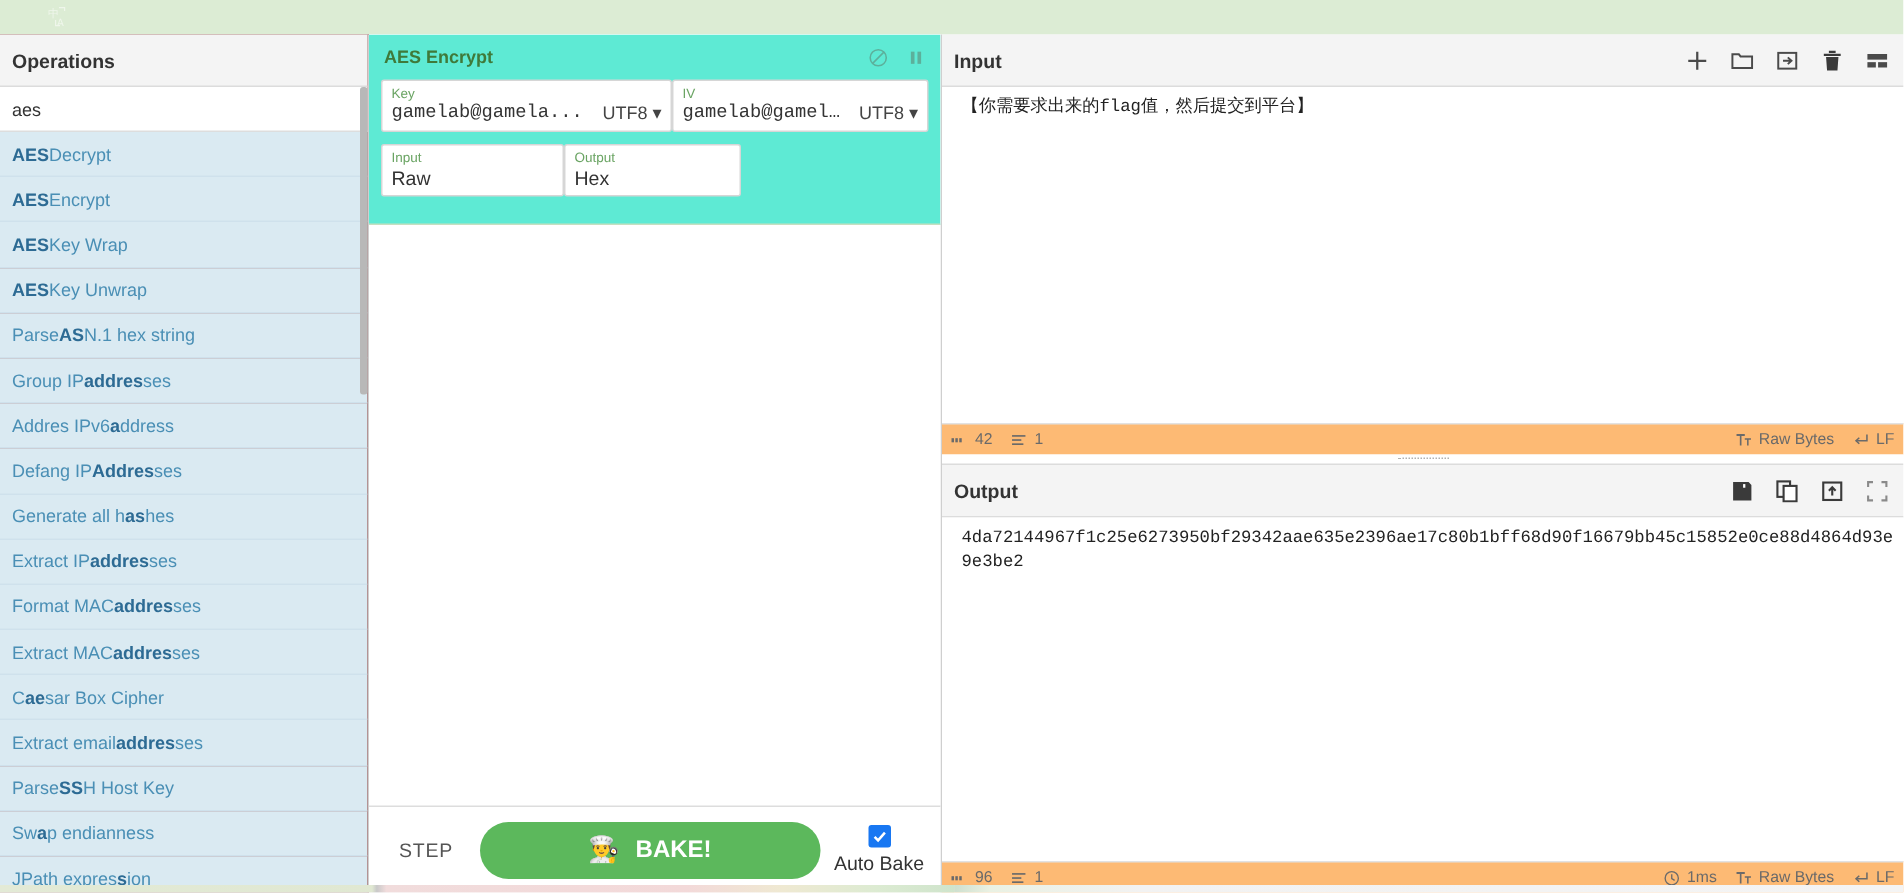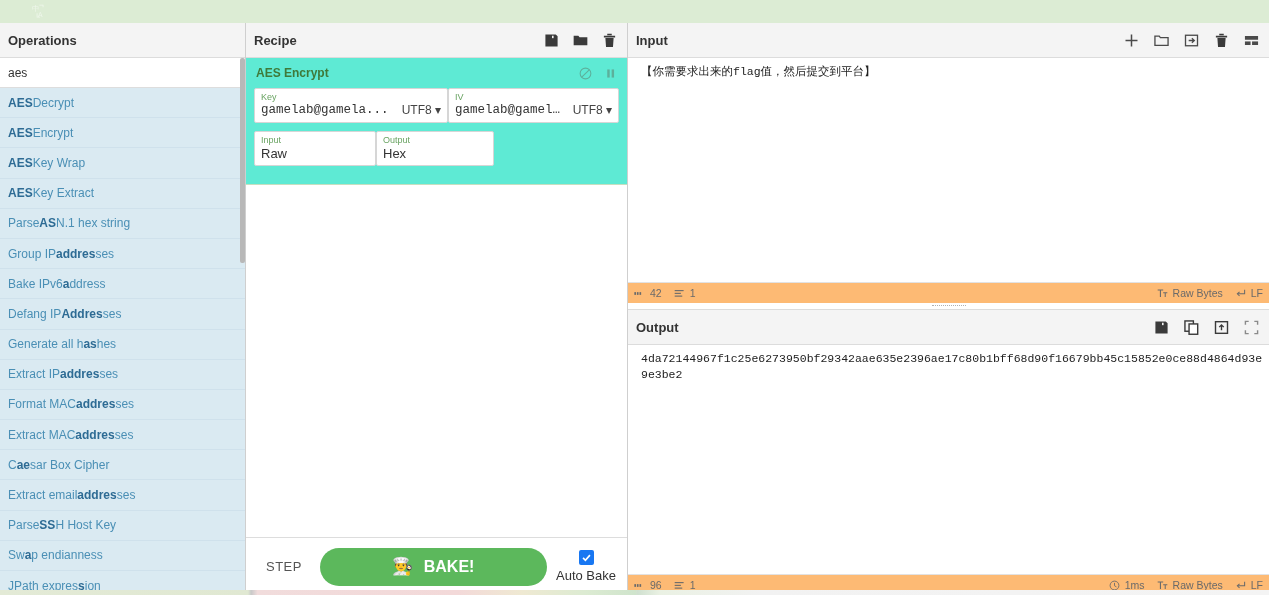--- a/index.html
+++ b/index.html
@@ -194,34 +194,34 @@
           <div class="op-item">
             <b>AES</b>
             <span> Encrypt</span>
           </div>
           <div class="op-item">
             <b>AES</b>
             <span> Key Wrap</span>
           </div>
           <div class="op-item">
             <b>AES</b>
-            <span> Key Extract</span>
+            <span> Key Unwrap</span>
           </div>
           <div class="op-item">
             <span>Parse </span>
             <b>AS</b>
             <span>N.1 hex string</span>
           </div>
           <div class="op-item">
             <span>Group IP </span>
             <b>addres</b>
             <span>ses</span>
           </div>
           <div class="op-item">
-            <span>Bake IPv6 </span>
+            <span>Addres IPv6 </span>
             <b>a</b>
             <span>ddress</span>
           </div>
           <div class="op-item">
             <span>Defang IP </span>
             <b>Addres</b>
             <span>ses</span>
           </div>
           <div class="op-item">
             <span>Generate all h</span>
@@ -268,42 +268,20 @@
             <b>s</b>
             <span>ion</span>
           </div>
         </div>
       <div class="ops-scroll-track">
         <div class="ops-scroll-thumb"></div>
       </div>
     </div>
 
     <div class="recipe-col">
-      <div class="panel-title">
-        <span>Recipe</span>
-        <span class="spacer"></span>
-        <span class="title-icons">
-          <span>
-            <svg class="ticon" viewBox="0 0 16 16">
-                <path d="M1.5 1.5h11l2 2v11h-13zM4 2.2h7v4H4zm1 7h6v4H5z" fill="#3a3a3a"></path>
-                <rect x="8.6" y="2.9" width="1.6" height="2.6" fill="#fff"></rect>
-              </svg>
-          </span>
-          <span>
-            <svg class="ticon" viewBox="0 0 16 16">
-                <path d="M0.7 3h5l1.3 1.6h8.3V13H0.7z" fill="#3a3a3a"></path>
-              </svg>
-          </span>
-          <span>
-            <svg class="ticon" viewBox="0 0 16 16">
-                <path d="M5.6 0.8h4.8v1.6H5.6zM2 3h12v1.7H2zM3.6 5.4h8.8L11.7 15H4.3z" fill="#3a3a3a"></path>
-              </svg>
-          </span>
-        </span>
-      </div>
 
       <div class="recipe-body">
         <div class="operation">
           <div class="op-head">
             <span>AES Encrypt</span>
             <span class="spacer"></span>
             <span class="op-head-icons">
               <span>
                 <svg class="op-icon" viewBox="0 0 16 16">
                     <circle cx="8" cy="8" r="6.6" fill="none" stroke="#5a6b58" stroke-width="1.3"></circle>

